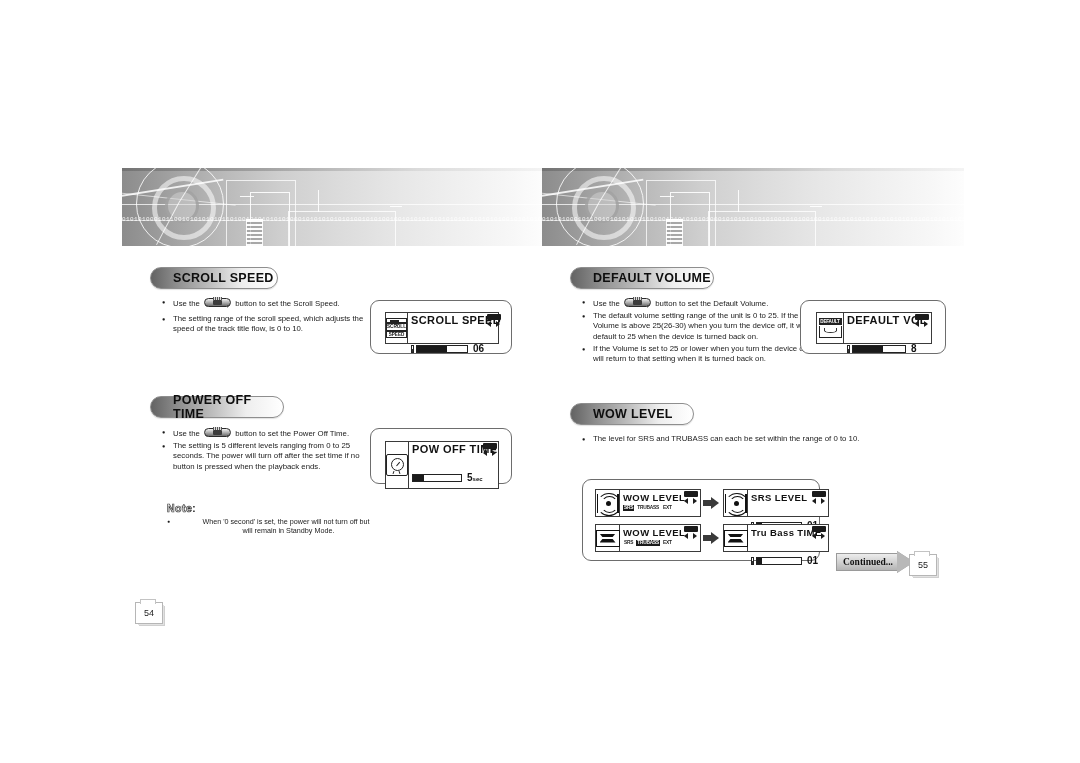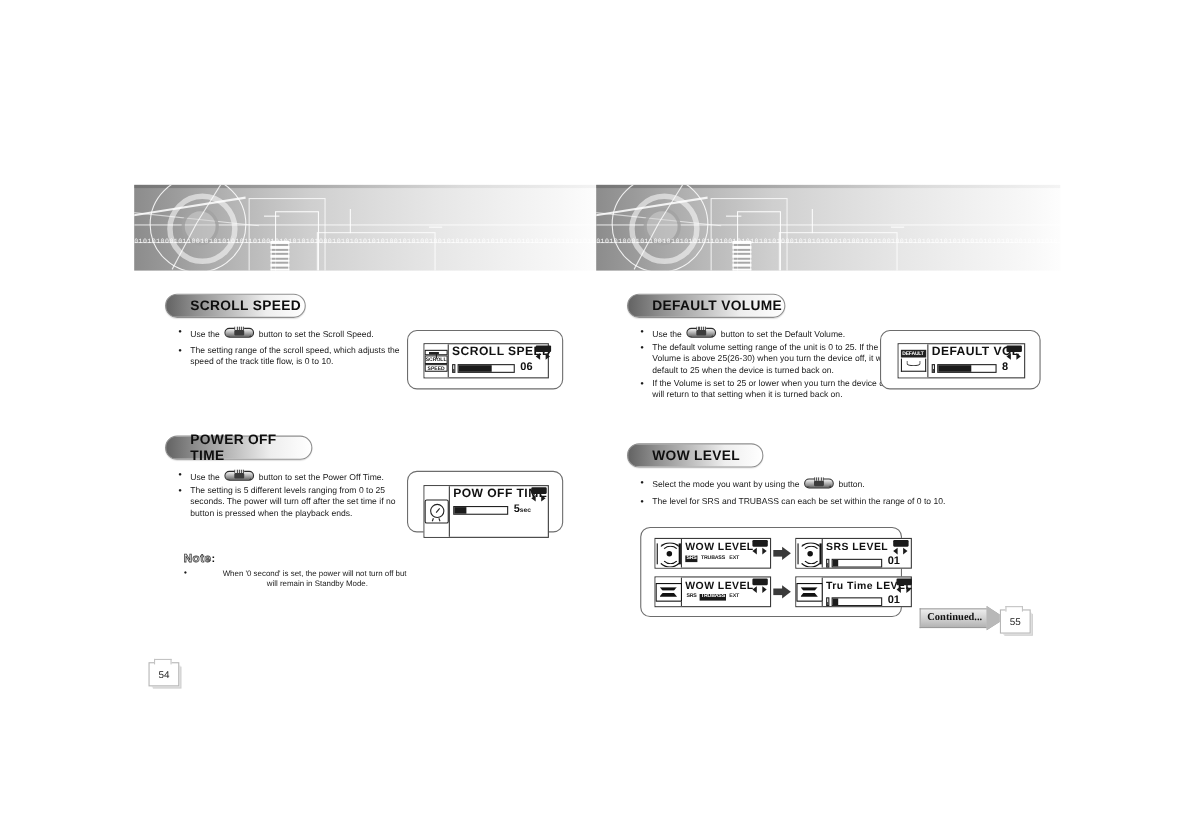--- a/index.html
+++ b/index.html
@@ -260,23 +260,23 @@
     font-size: 11px;
     font-weight: bold;
     letter-spacing: .4px;
     color: #111;
     line-height: 13px;
     white-space: nowrap;
   }
   .lcd .title.sm { font-size: 9.5px; }
   .lcd .row2 {
     display: flex;
-    align-items: flex-end;
+    align-items: center;
     gap: 2px;
-    margin-top: 1px;
+    margin-top: 16px;
   }
   .lcd .value {
     font-size: 10px;
     font-weight: bold;
     color: #111;
     margin-left: 3px;
   }
   .lcd .value .unit { font-size: 6px; font-weight: bold; }
   .lcd .bar-outer {
     border: 1px solid #222;
@@ -654,28 +654,20 @@
         </div>
       </div>
     </div>
   </div>
 
   <div class="pill" style="left:28px;top:403px;width:124px;">
     <span>WOW LEVEL</span>
   </div>
 
   <div class="bullets" style="left:40px;top:434px;width:330px;">
-    <div class="b">
-      <span>Select the mode you want by using the</span>
-      <span class="btn-glyph">
-        <span class="body"></span><span class="grill"></span><span class="center"></span>
-        <span class="minus">–</span><span class="plus">+</span>
-      </span>
-      <span>button.</span>
-    </div>
     <div class="b">The level for SRS and TRUBASS can each be set within the range of 0 to 10.</div>
   </div>
 
   <div class="lcd-frame" style="left:40px;top:479px;width:238px;height:82px;">
 
     <div class="lcd" style="left:12px;top:9px;width:106px;height:28px;">
       <div class="icon-cell" style="width:24px;">
         <div class="gl-srs">
           <div class="br"></div>
             <div class="br2"></div>
@@ -759,21 +751,21 @@
     <div class="flow-arrow" style="left:120px;top:52px;">
       <div class="shaft"></div>
         <div class="head"></div>
     </div>
 
     <div class="lcd" style="left:140px;top:44px;width:106px;height:28px;">
       <div class="icon-cell" style="width:24px;">
         <div class="gl-tru"></div>
       </div>
       <div class="main-cell">
-        <div class="title sm">Tru Time LEVEL</div>
+        <div class="title sm">Tru Bass TIME</div>
         <div class="row2">
           <span class="bar-cap"></span>
           <span class="bar-outer" style="width:46px;">
             <span class="bar-fill" style="width:12%;"></span>
           </span>
           <span class="value">01</span>
         </div>
         <div class="nav">
           <div class="bar"></div>
           <div class="arrows">

